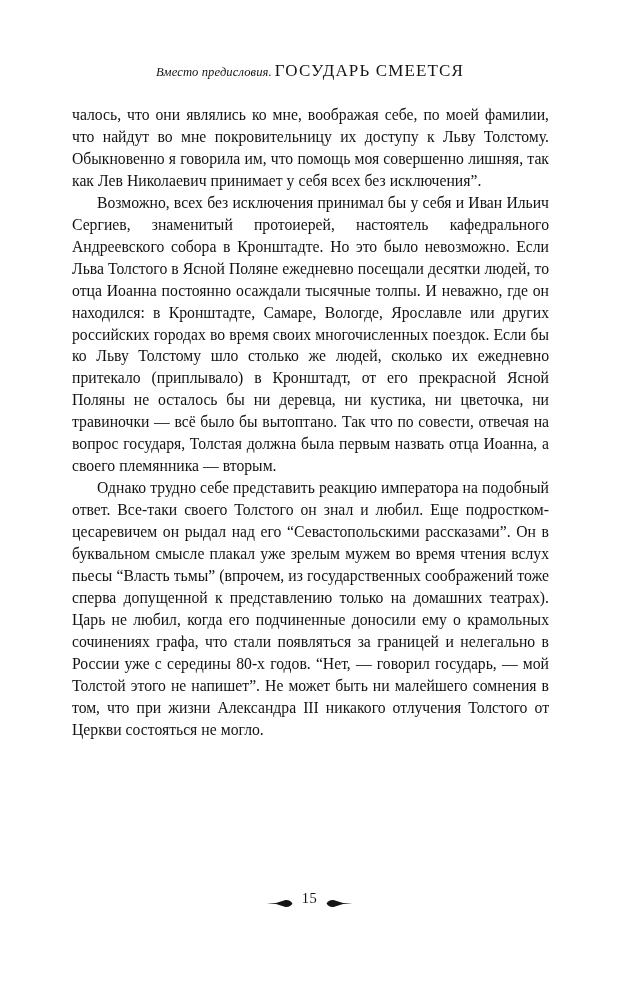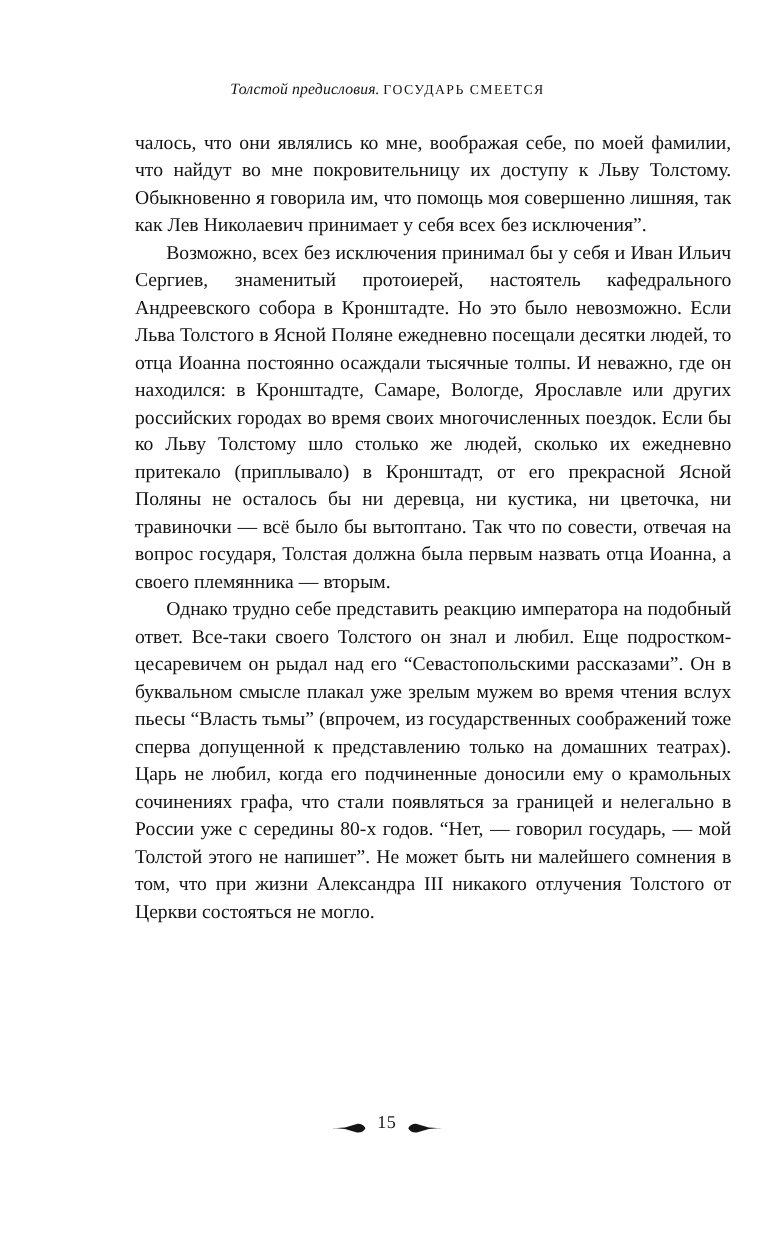--- a/index.html
+++ b/index.html
@@ -38,31 +38,30 @@
   }
   .running-head .rh-italic {
     font-style: italic;
     font-size: 12.6px;
     letter-spacing: 0.1px;
   }
   .running-head .rh-caps {
     font-style: normal;
     font-variant: normal;
     text-transform: uppercase;
-    font-size: 11px;
+    font-size: 17px;
     letter-spacing: 1.15px;
   }
 
   
   .textblock {
     position: absolute;
     left: 72px;
     top: 104px;
     width: 477px;
-    margin-left: 36px;
   }
 
   p.para {
     margin: 0;
     font-size: 15.7px;
     line-height: 21.95px;
     text-align: justify;
     text-justify: inter-word;
     text-indent: 25px;
     hyphens: manual;
@@ -97,21 +96,21 @@
     width: 27px;
     height: 9px;
   }
 </style>
 </head>
 <body>
 
 <div class="page">
 
   <div class="running-head">
-    <span class="rh-italic">Толстой предисловия.</span>
+    <span class="rh-italic">Вместо предисловия.</span>
     <span class="rh-caps">ГОСУДАРЬ СМЕЕТСЯ</span>
   </div>
 
   <div class="textblock">
     <p class="para no-indent"><span>чалось, что они являлись ко мне, воображая себе, по моей фамилии, что найдут во мне покровительницу их доступу к Льву Толстому. Обыкновенно я говорила им, что помощь моя совершенно лишняя, так как Лев Николаевич принимает у себя всех без исключения”.</span></p>
     <p class="para"><span>Возможно, всех без исключения принимал бы у себя и Иван Ильич Сергиев, знаменитый протоиерей, настоятель кафедрального Андреевского собора в Кронштадте. Но это было невозможно. Если Льва Толстого в Ясной Поляне ежедневно посещали десятки людей, то отца Иоанна постоянно осаждали тысячные толпы. И неважно, где он находился: в Кронштадте, Самаре, Вологде, Ярославле или других российских городах во время своих многочисленных поездок. Если бы ко Льву Толстому шло столько же людей, сколько их ежедневно притекало (приплывало) в Кронштадт, от его прекрасной Ясной Поляны не осталось бы ни деревца, ни кустика, ни цветочка, ни травиночки — всё было бы вытоптано. Так что по совести, отвечая на вопрос государя, Толстая должна была первым назвать отца Иоанна, а своего племянника — вторым.</span></p>
     <p class="para"><span>Однако трудно себе представить реакцию императора на подобный ответ. Все-таки </span><span class="it">своего</span><span> Толстого он знал и любил. Еще подростком-цесаревичем он рыдал над его “Севастопольскими рассказами”. Он в буквальном смысле плакал уже зрелым мужем во время чтения вслух пьесы “Власть тьмы” (впрочем, из государственных соображений тоже сперва допущенной к представлению только на домашних театрах). Царь не любил, когда его подчиненные доносили ему о крамольных сочинениях графа, что стали появляться за границей и нелегально в России уже с середины 80-х годов. “Нет, — говорил государь, — </span><span class="it">мой</span><span> Толстой этого не напишет”. Не может быть ни малейшего сомнения в том, что при жизни Александра III никакого отлучения Толстого от Церкви состояться не могло.</span></p>
   </div>
 
   <div class="folio">

